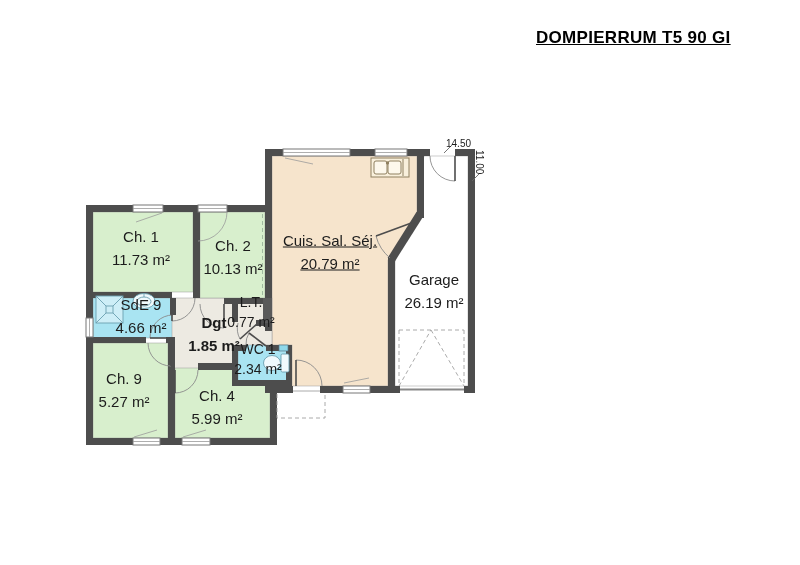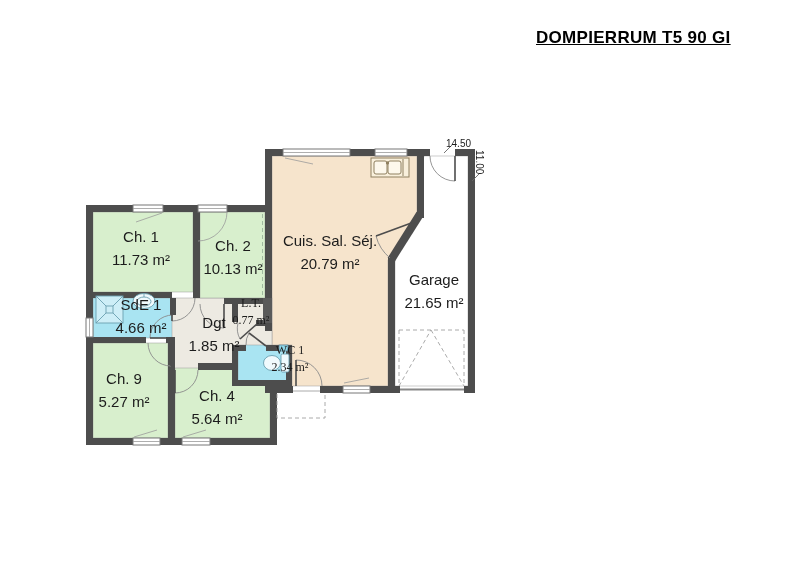--- a/index.html
+++ b/index.html
@@ -2,21 +2,21 @@
 <html><head>
 <meta charset="utf-8">
 <style>
   html,body{margin:0;padding:0;background:#fff;}
   .canvas{position:relative;width:800px;height:565px;background:#ffffff;overflow:hidden;
           font-family:"Liberation Sans","DejaVu Sans",sans-serif;}
   .plan-title{position:absolute;left:536px;top:28px;width:220px;font-size:17px;font-weight:bold;
               color:#000000;letter-spacing:.3px;white-space:nowrap;text-decoration:underline;}
   .room-label{position:absolute;transform:translate(-50%,-50%);text-align:center;color:#1c1c1c;
               font-size:15px;line-height:1.5;white-space:nowrap;pointer-events:none;}
-  .room-label.small{font-size:12px;line-height:1.45;font-family:Liberation Serif, serif;}
+  .room-label.small{font-size:14px;line-height:1.45;}
   .dim-label{position:absolute;font-size:10px;color:#1c1c1c;white-space:nowrap;}
   .dim-label.vertical{writing-mode:vertical-rl;}
   svg{position:absolute;left:0;top:0;}
 </style>
 </head>
 <body>
 
 <div class="canvas">
 
   <div class="plan-title">DOMPIERRUM T5 90 GI</div>
@@ -189,49 +189,49 @@
   </svg>
 
   <div class="room-label" style="left:141px;top:248px;">
     <div>Ch. 1</div>
     <div>11.73 m²</div>
   </div>
   <div class="room-label" style="left:233px;top:257px;text-align:center;">
     <div>Ch. 2</div>
     <div>10.13 m²</div>
   </div>
-  <div class="room-label" style="left:330px;top:252px;">
+  <div class="room-label" style="left:330px;top:252px;text-decoration:underline;">
     <div>Cuis. Sal. Séj.</div>
     <div>20.79 m²</div>
   </div>
   <div class="room-label" style="left:434px;top:291px;">
     <div>Garage</div>
-    <div>21.65 m²</div>
+    <div>26.19 m²</div>
   </div>
   <div class="room-label" style="left:141px;top:316px;">
-    <div>SdE 1</div>
+    <div>SdE 9</div>
     <div>4.66 m²</div>
   </div>
   <div class="room-label small" style="left:251px;top:312px;">
     <div>L.T.</div>
     <div>0.77 m²</div>
   </div>
-  <div class="room-label" style="left:214px;top:334px;">
+  <div class="room-label" style="left:214px;top:334px;font-weight:bold;">
     <div>Dgt</div>
     <div>1.85 m²</div>
   </div>
-  <div class="room-label small" style="left:258px;top:359px;margin-left:32px;">
+  <div class="room-label small" style="left:258px;top:359px;">
     <div>WC 1</div>
     <div>2.34 m²</div>
   </div>
   <div class="room-label" style="left:124px;top:390px;">
     <div>Ch. 9</div>
     <div>5.27 m²</div>
   </div>
   <div class="room-label" style="left:217px;top:407px;">
     <div>Ch. 4</div>
-    <div>5.64 m²</div>
+    <div>5.99 m²</div>
   </div>
 
   <div class="dim-label" style="left:446px;top:138px;">14.50</div>
   <div class="dim-label vertical" style="left:474px;top:150px;">11.00</div>
 
 </div>
 
 </body></html>

